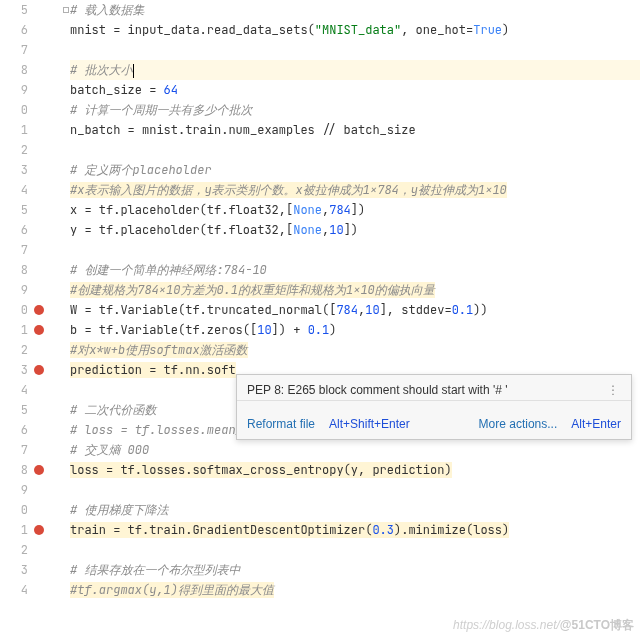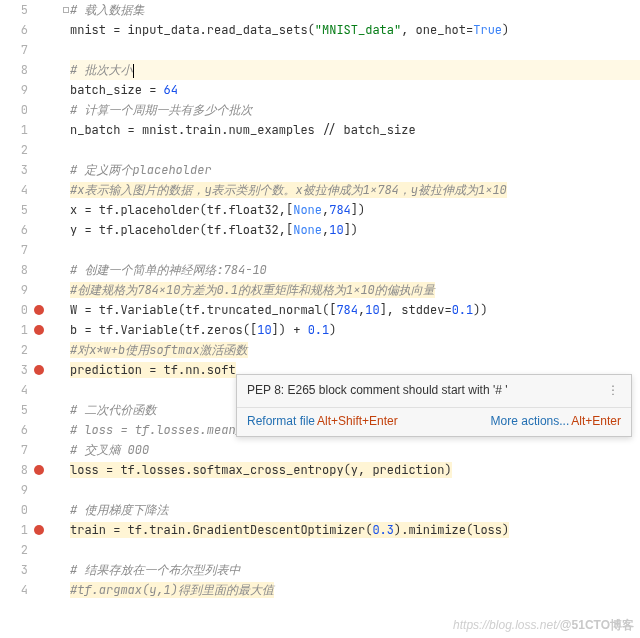--- a/index.html
+++ b/index.html
@@ -73,38 +73,39 @@
     top: 374px;
     width: 396px;
     background: #f7f7f7;
     border: 1px solid #c8c8c8;
     box-shadow: 0 2px 6px rgba(0,0,0,0.15);
     font-family: "Segoe UI", Arial, sans-serif;
     font-size: 12px;
     color: #333;
   }
   .tooltip-top {
-    padding: 8px 10px 10px 10px;
+    padding: 8px 10px 3px 10px;
     border-bottom: 1px solid #e0e0e0;
     display:flex;
     justify-content: space-between;
     align-items:flex-end;
   }
   .tooltip-msg { color:#333; }
   .tooltip-more {
     width:16px; text-align:center; color:#888; cursor:pointer;
   }
   .tooltip-bottom {
     padding: 6px 10px 8px 10px;
     display:flex;
-    gap: 2px;
+    gap: 14px;
     align-items:flex-start;
+    margin-top:10px;
   }
   .action-link { color:#2470b3; cursor:pointer; }
-  .action-hint { color:#c2410c; }
+  .action-hint { color:#1d4ed8; }
   .watermark {
     position:absolute;
     right:6px; bottom:4px;
     font-size:12px;
     color:#cfcfcf;
     font-style:italic;
     font-family: Arial, sans-serif;
   }
   .watermark .brand { color:#c9c9c9; font-weight:bold; font-style:normal;}
 </style>

